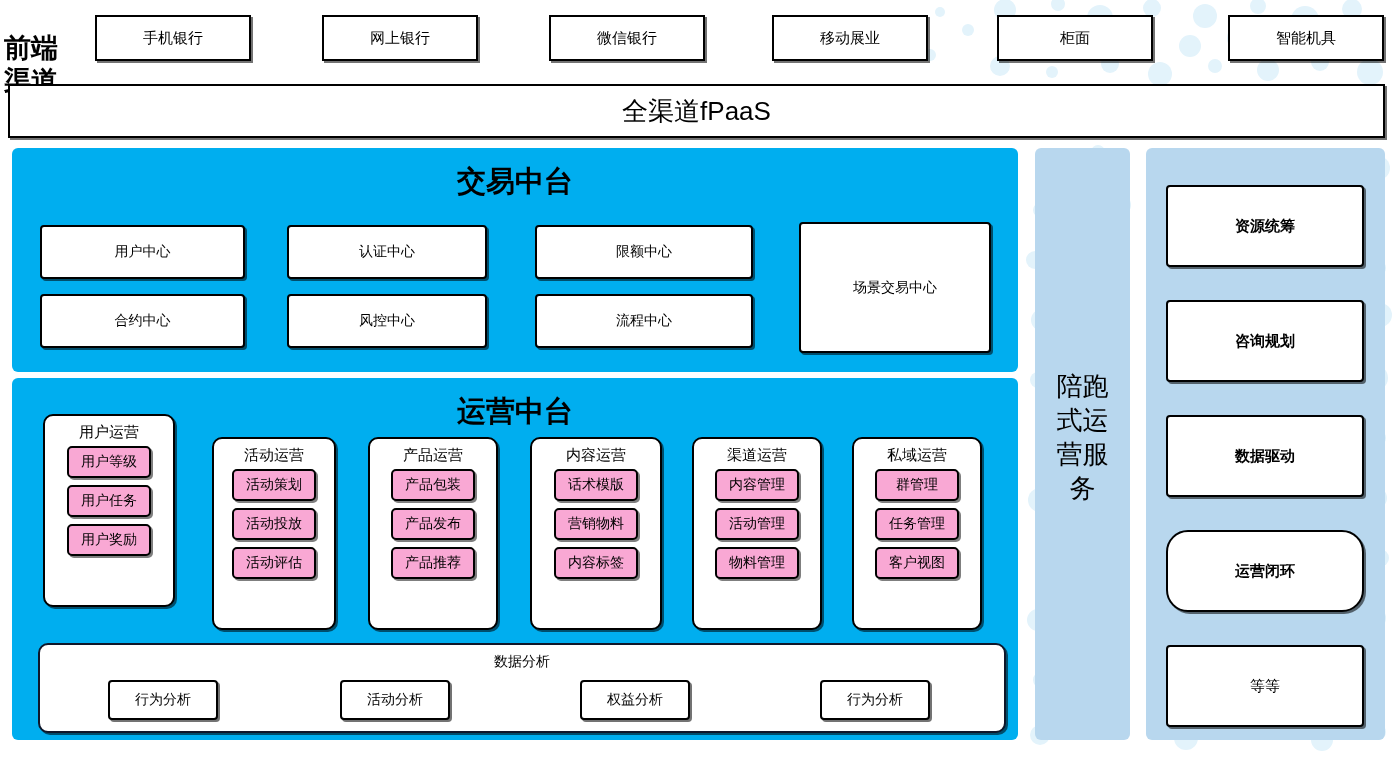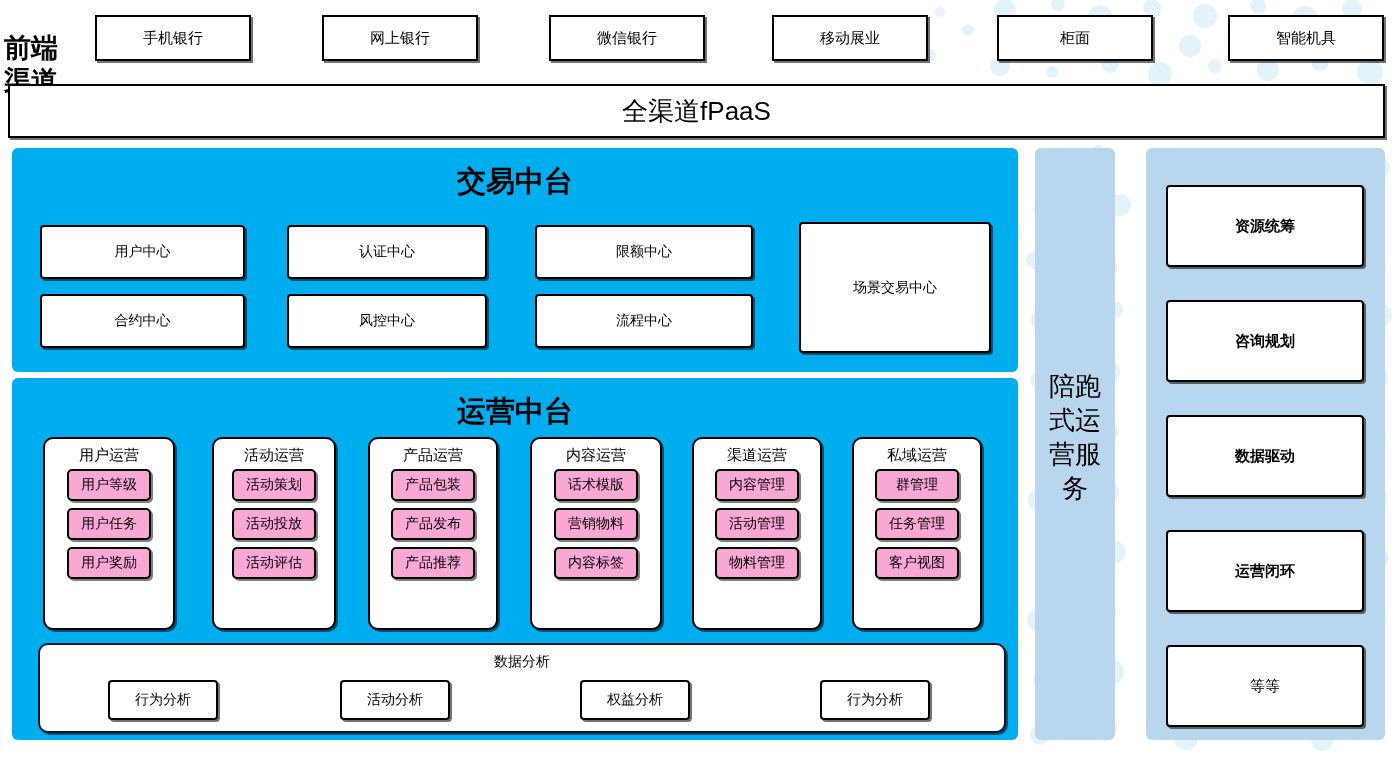--- a/index.html
+++ b/index.html
@@ -231,21 +231,21 @@
   <div class="tc card" style="left:40px;top:294px;width:205px;">合约中心</div>
   <div class="tc card" style="left:535px;top:225px;width:218px;">限额中心</div>
   <div class="tc card" style="left:287px;top:294px;width:200px;">风控中心</div>
   <div class="tc card" style="left:535px;top:294px;width:218px;">流程中心</div>
   <div class="card" style="position:absolute;left:799px;top:222px;width:192px;height:131px;font-size:14px;">场景交易中心</div>
 
   <div class="cyan" style="left:12px;top:378px;width:1006px;height:362px;">
     <div class="cyan-title" style="top:14px;">运营中台</div>
   </div>
 
-  <div class="opgroup" style="left:43px;top:437px;width:132px;height:193px;">
+  <div class="opgroup" style="left:43px;top:414px;width:132px;height:193px;">
     <div class="opgroup-title">用户运营</div>
     <div class="opitem">用户等级</div>
     <div class="opitem">用户任务</div>
     <div class="opitem">用户奖励</div>
   </div>
 
   <div class="opgroup" style="left:212px;top:437px;width:124px;height:193px;">
     <div class="opgroup-title">活动运营</div>
     <div class="opitem">活动策划</div>
     <div class="opitem">活动投放</div>
@@ -281,30 +281,30 @@
   </div>
 
   <div class="da-box">
     <div class="da-title">数据分析</div>
     <div class="da-item card" style="left:68px;">行为分析</div>
     <div class="da-item card" style="left:300px;">活动分析</div>
     <div class="da-item card" style="left:540px;">权益分析</div>
     <div class="da-item card" style="left:780px;">行为分析</div>
   </div>
 
-  <div class="lblue" style="left:1035px;top:148px;width:80px;height:592px;">
+  <div class="lblue" style="left:1035px;top:148px;width:95px;height:592px;">
     <div class="service-label" style="top:221px;">
       <div>陪跑</div>
       <div>式运</div>
       <div>营服</div>
       <div>务</div>
     </div>
   </div>
 
   <div class="lblue" style="left:1146px;top:148px;width:239px;height:592px;">
     <div class="rb card" style="top:37px;">资源统筹</div>
     <div class="rb card" style="top:152px;">咨询规划</div>
     <div class="rb card" style="top:267px;">数据驱动</div>
-    <div class="rb card" style="top:382px;">运营闭环</div>
+    <div class="rb card" style="top:382px;border-radius:22px;">运营闭环</div>
     <div class="rb card plain" style="top:497px;">等等</div>
   </div>
 
 </div>
 
 </body></html>

